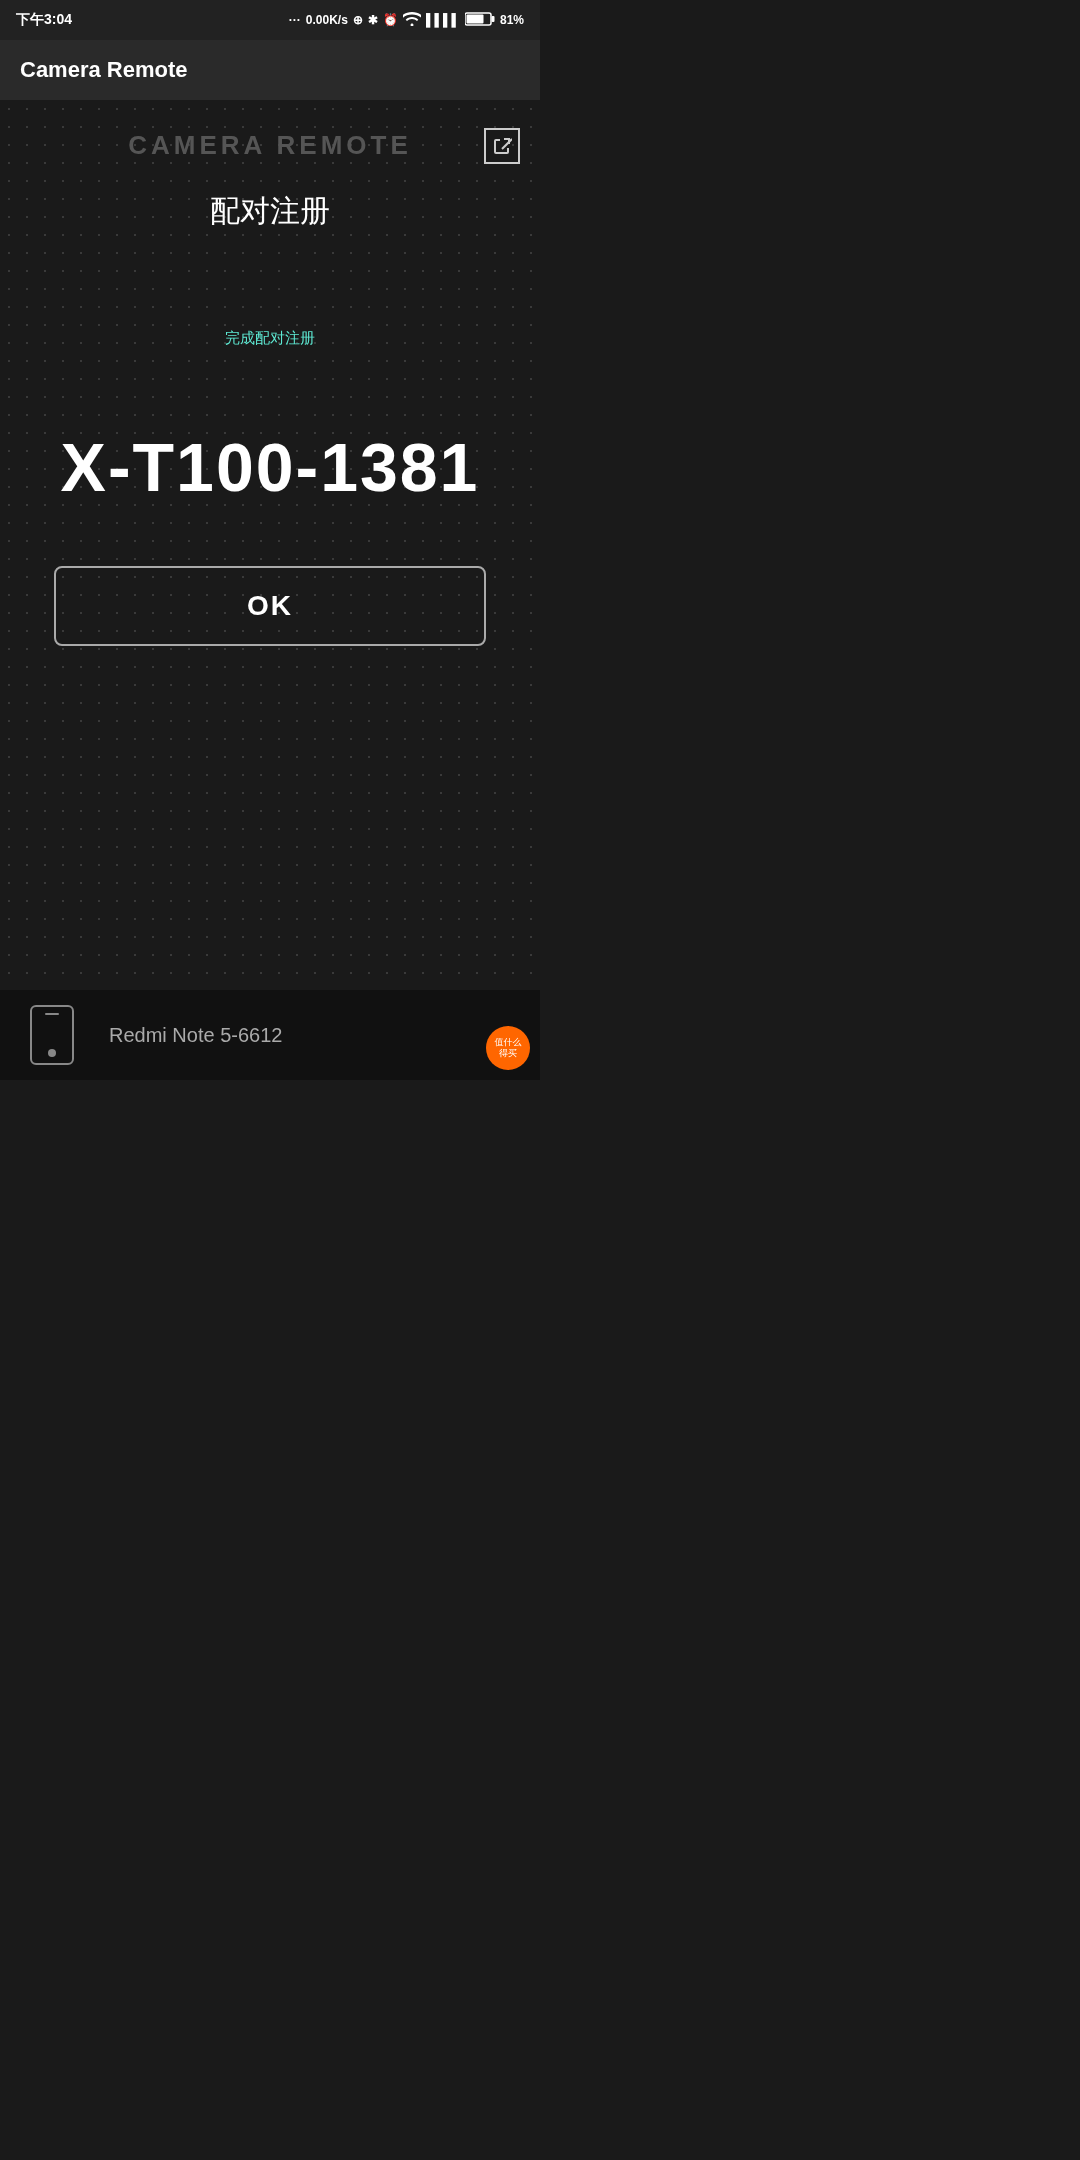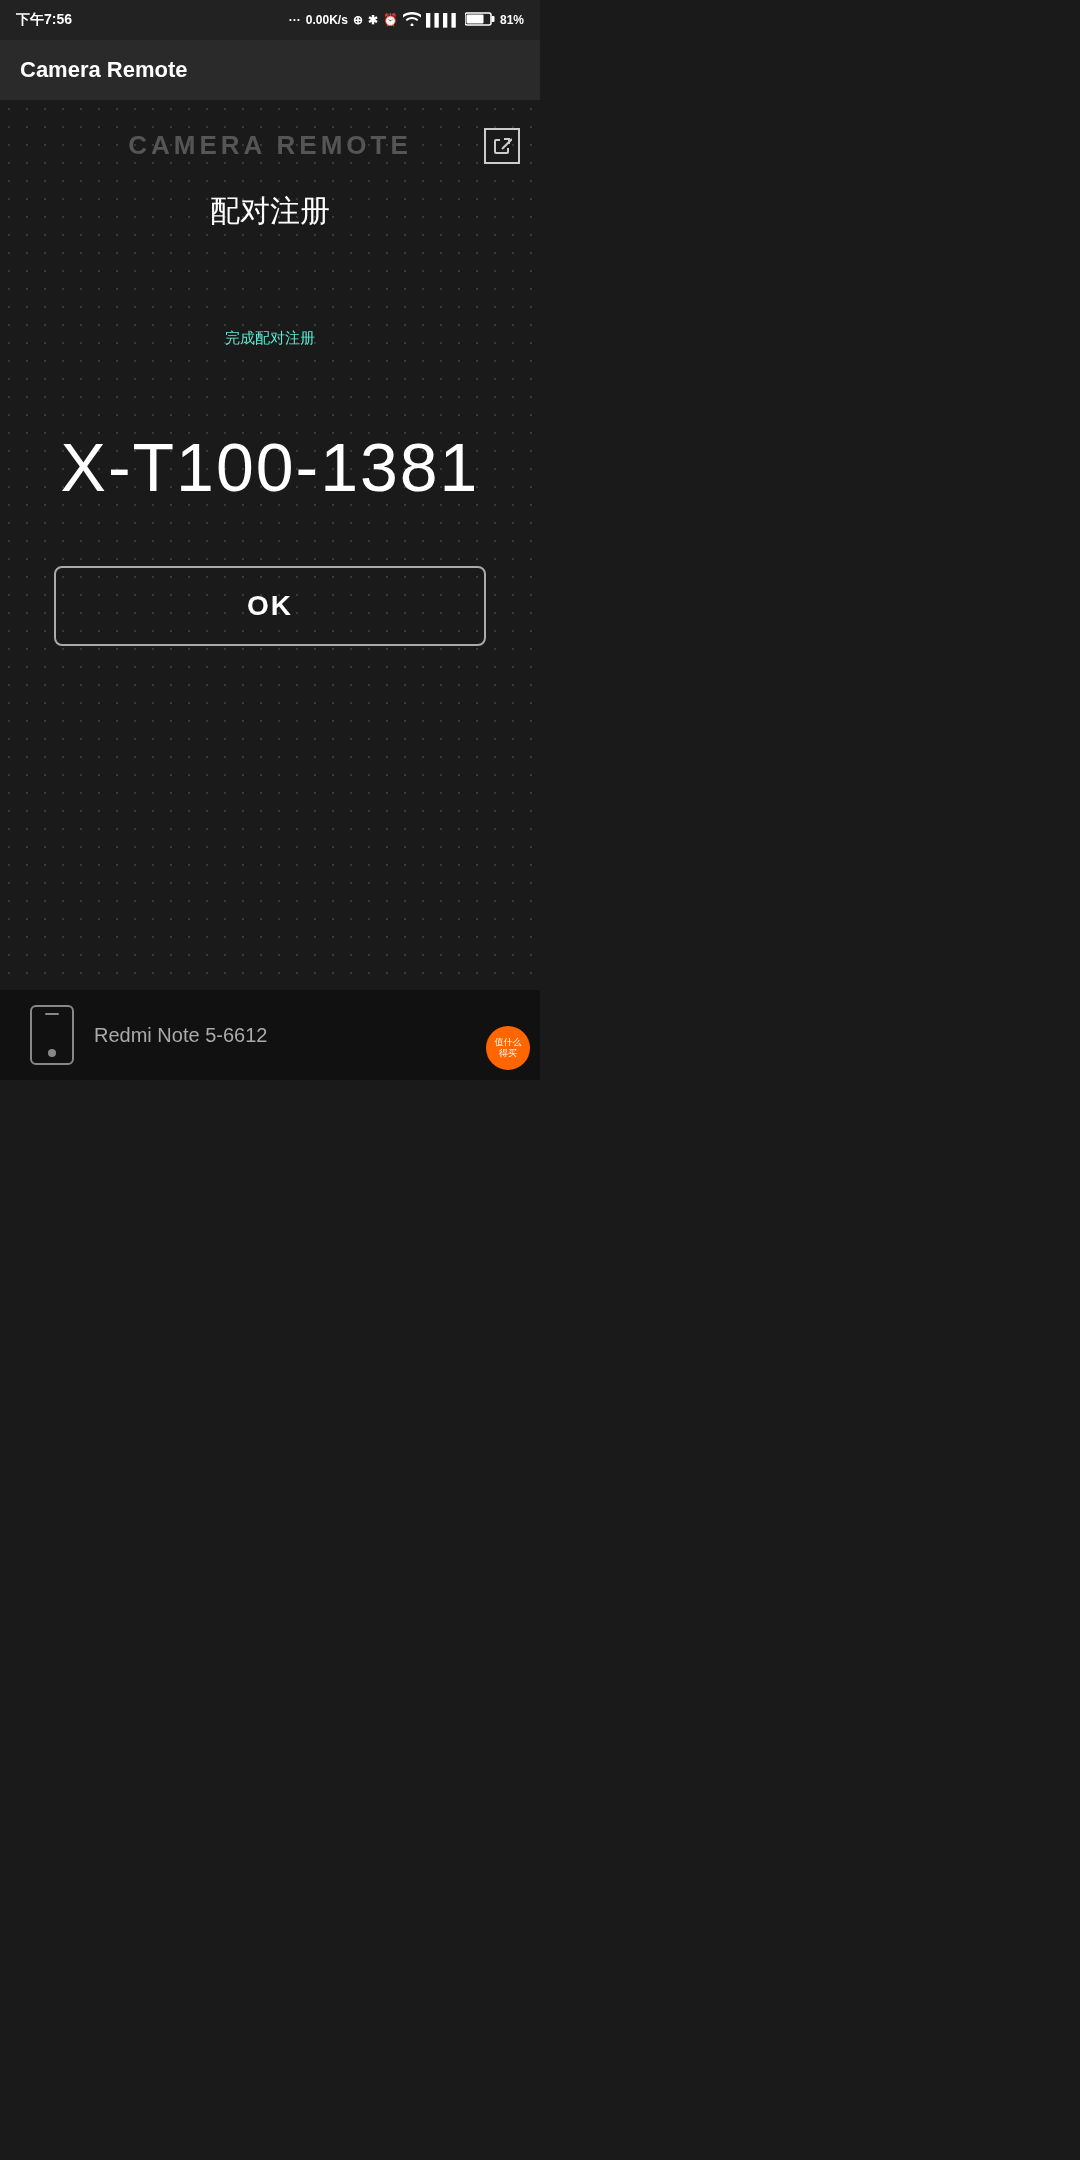--- a/index.html
+++ b/index.html
@@ -125,21 +125,21 @@
     .pair-subtitle {
       color: #5eead4;
       font-size: 15px;
       margin-top: 33px;
     }
 
     
     .device-name {
       color: #ffffff;
       font-size: 68px;
-      font-weight: normal;
+      font-weight: bold;
       text-align: center;
       margin-top: 60px;
       margin-bottom: 60px;
       letter-spacing: 2px;
     }
 
     
     .ok-button-wrapper {
       width: 80%;
       margin: 0 auto;
@@ -162,21 +162,21 @@
     .bottom-device-bar {
       position: absolute;
       bottom: 0;
       left: 0;
       right: 0;
       height: 90px;
       background: #111111;
       display: flex;
       align-items: center;
       padding: 0 30px;
-      gap: 20px;
+      gap: 35px;
     }
     .phone-icon {
       width: 44px;
       height: 60px;
       border: 2.5px solid #888888;
       border-radius: 6px;
       position: relative;
       display: flex;
       align-items: center;
       justify-content: center;
@@ -221,21 +221,21 @@
       font-size: 9px;
       font-weight: normal;
       text-align: center;
       line-height: 1.2;
     }
   </style>
 </head>
 <body>
 
 <div class="status-bar">
-  <span class="status-left">下午7:56</span>
+  <span class="status-left">下午3:04</span>
   <div class="status-right">
     <span>···</span>
     <span>0.00K/s</span>
     <span>⊕</span>
     <span>✱</span>
     <span>⏰</span>
     <span>
       <svg width="18" height="14" viewBox="0 0 18 14" fill="white">
         <path d="M9 11.5c.8 0 1.5.7 1.5 1.5S9.8 14.5 9 14.5 7.5 13.8 7.5 13s.7-1.5 1.5-1.5zM9 5c2.5 0 4.7 1 6.3 2.7L14 9c-1.3-1.3-3-2-5-2s-3.7.7-5 2L2.7 7.7C4.3 6 6.5 5 9 5zm0-5C13.6 0 17.7 1.9 20.5 5L19 6.5C16.5 3.9 13 2.5 9 2.5S1.5 3.9-.9 6.5L-2.5 5C.3 1.9 4.4 0 9 0z"></path>
       </svg>

